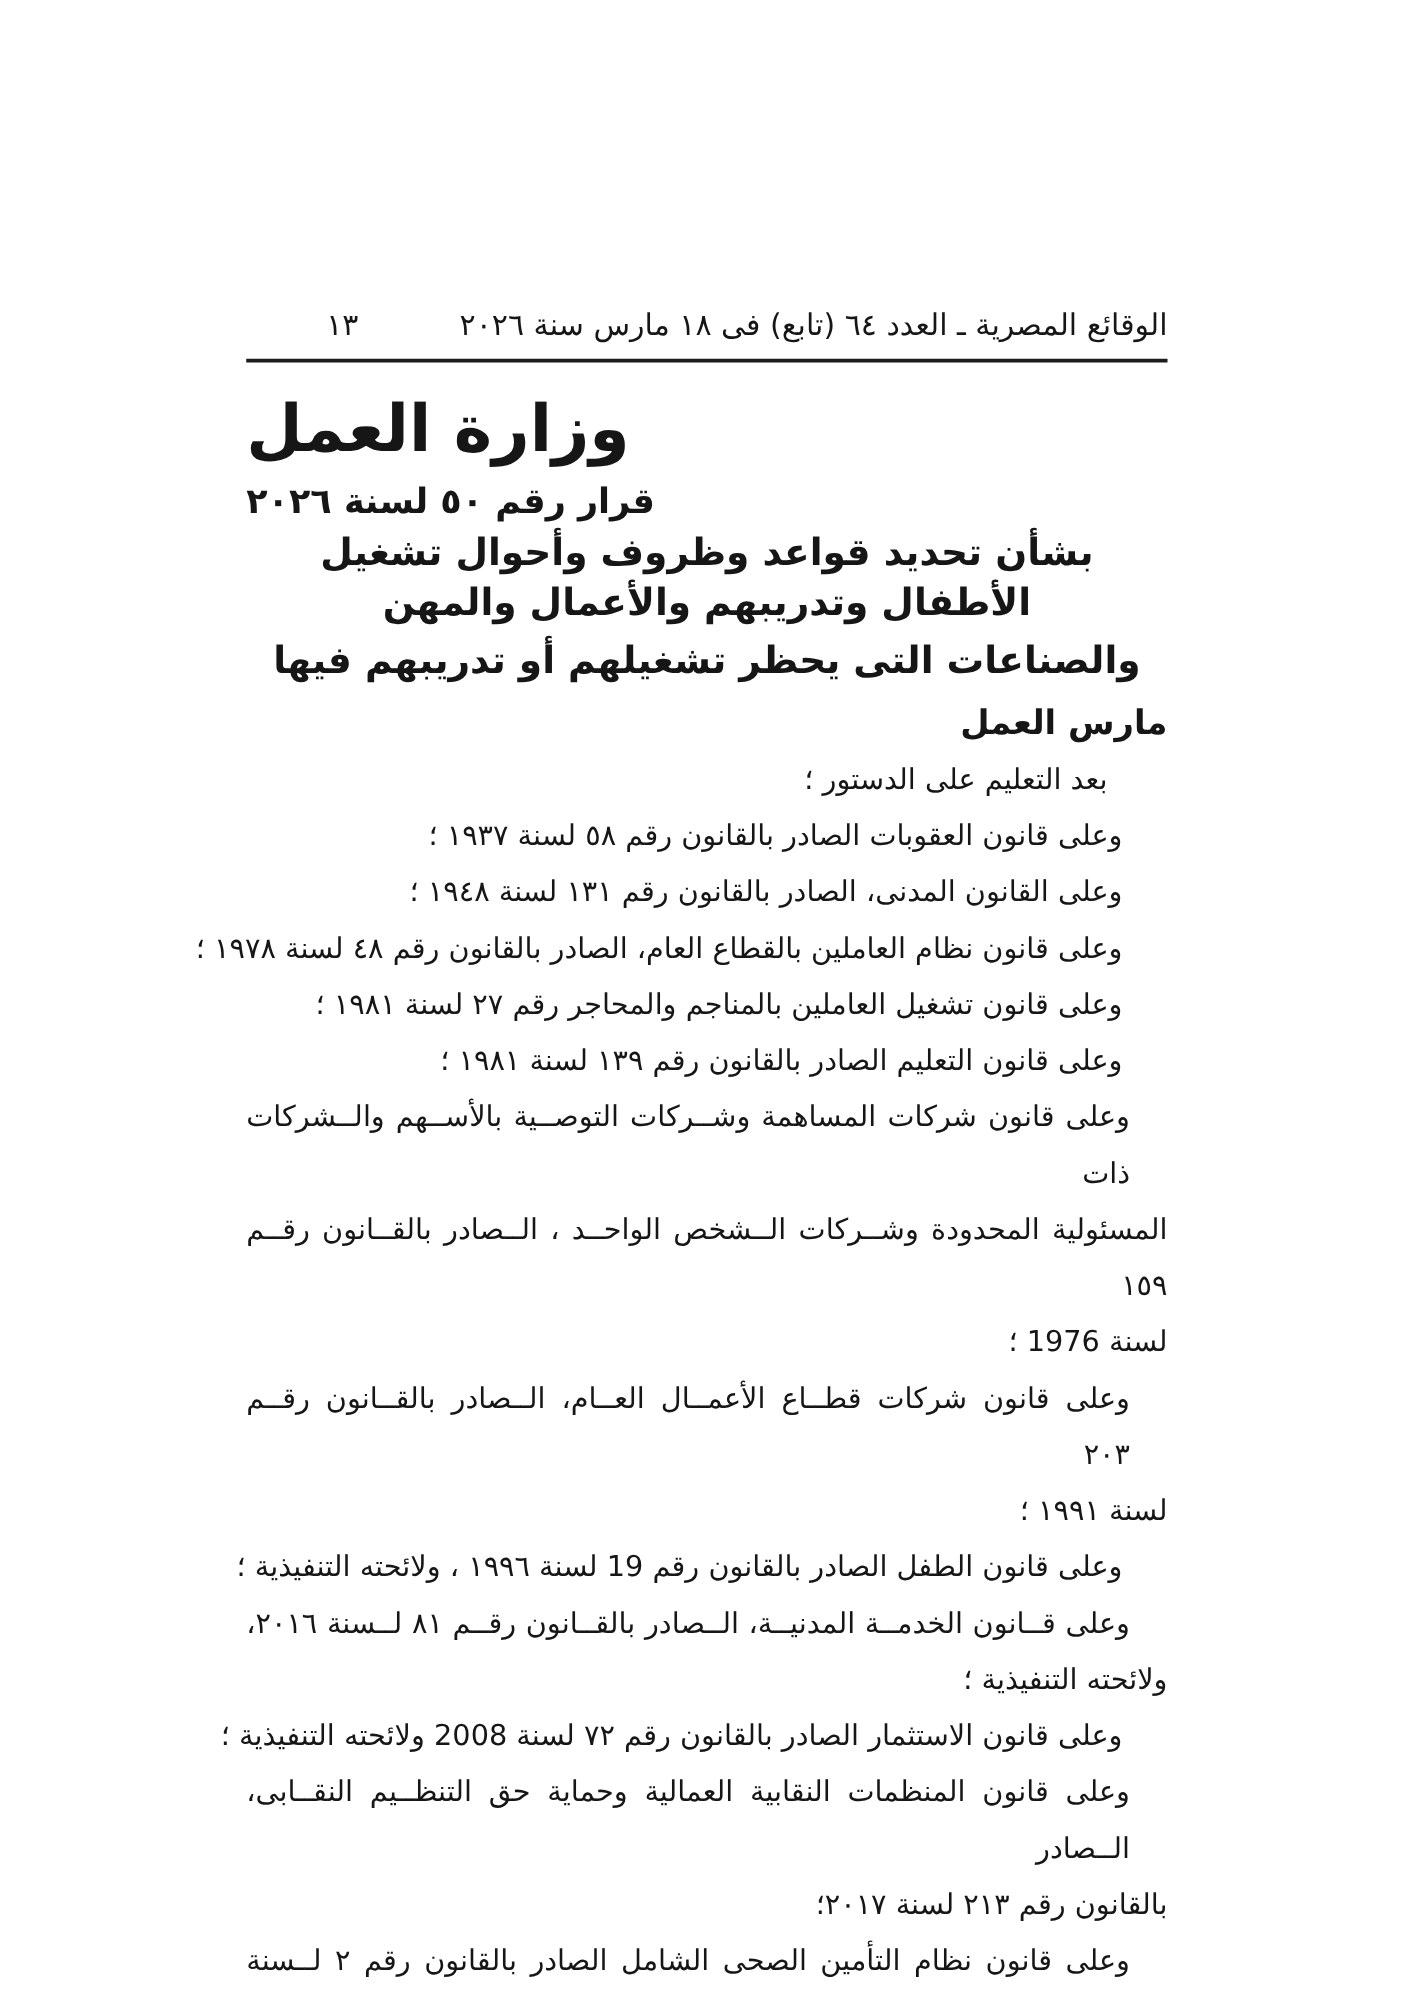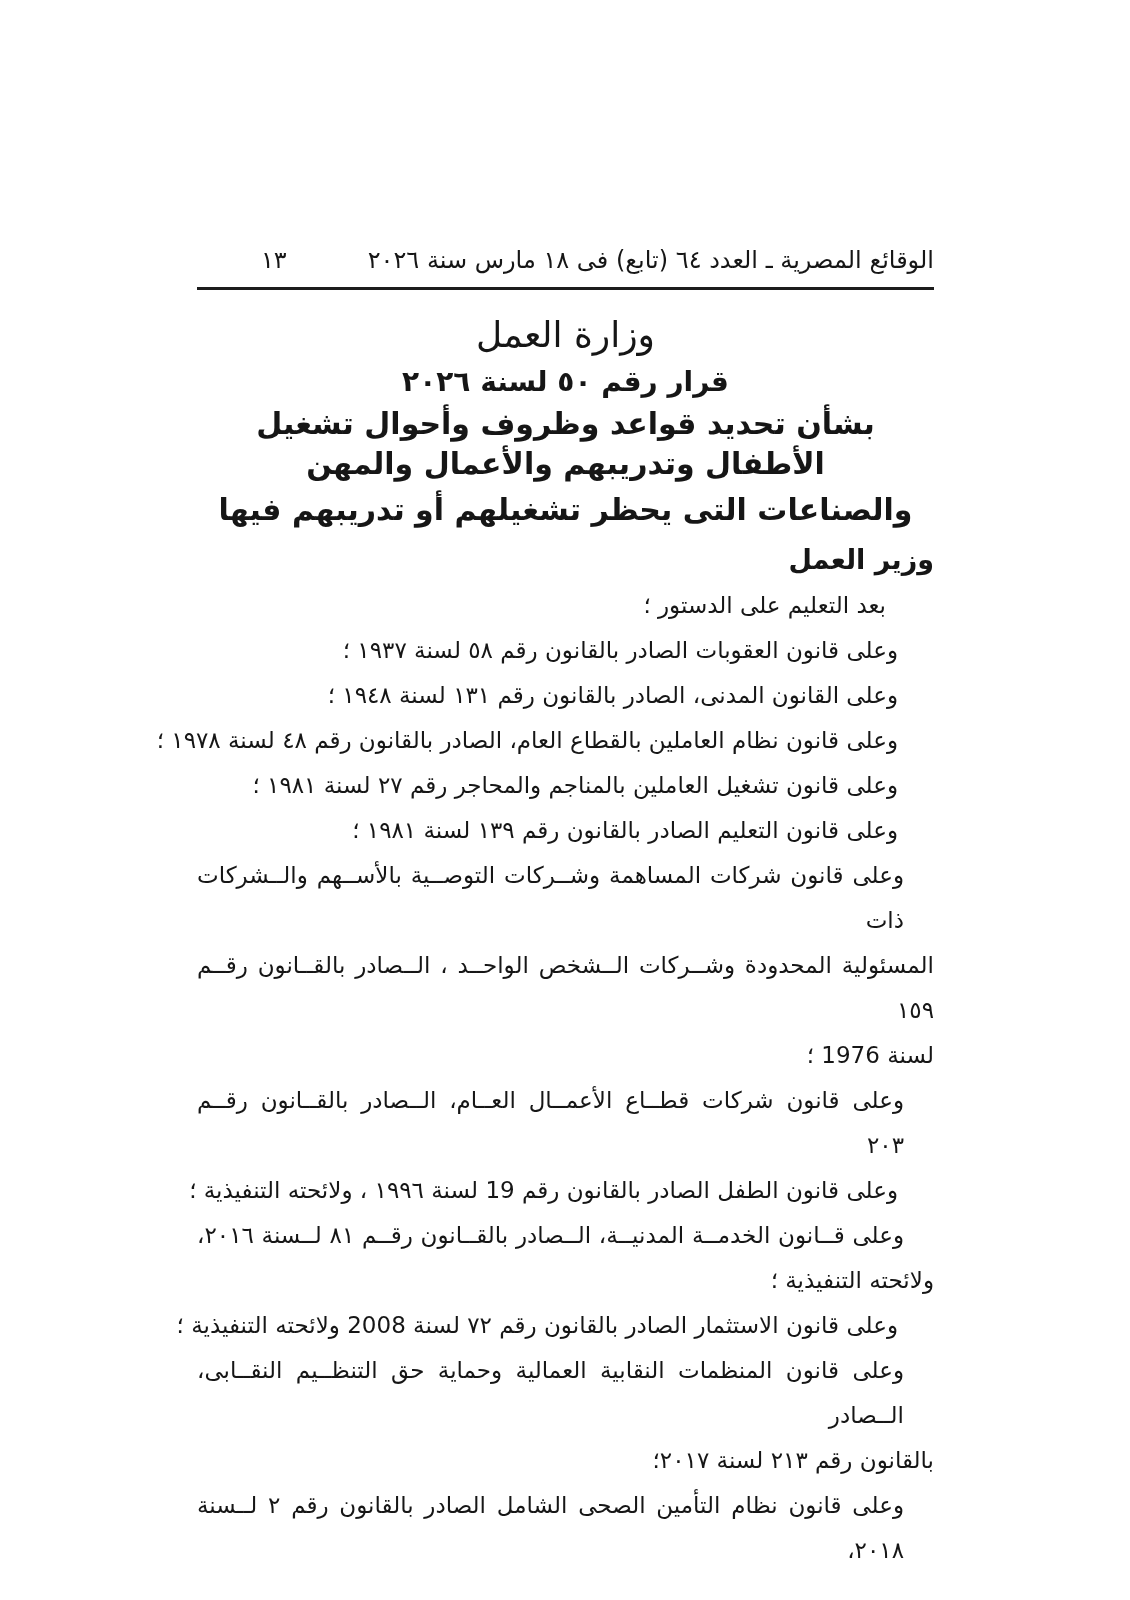--- a/index.html
+++ b/index.html
@@ -36,28 +36,28 @@
     margin-left: 23px;
   }
   .head-rule {
     margin-top: 13px;
     height: 0;
     border-top: 3px solid #1c1c1c;
   }
   
   .ministry-title {
     margin: 24px 0 0 0;
-    text-align: center;
-    font-size: 36px;
-    font-weight: 400;
+    text-align: left;
+    font-size: 52px;
+    font-weight: 700;
     letter-spacing: 0.5px;
   }
   .decree-no {
     margin: 10px 0 0 0;
-    text-align: center;
+    text-align: left;
     font-size: 28px;
     font-weight: 800;
   }
   .subject {
     margin: 0;
     padding-top: 6px;
     text-align: center;
     font-size: 30px;
     font-weight: 800;
     line-height: 40px;
@@ -101,33 +101,34 @@
   <div class="head-rule"></div>
 
   <h1 class="ministry-title">وزارة العمل</h1>
 
   <h2 class="decree-no">قرار رقم ٥٠ لسنة ٢٠٢٦</h2>
 
   <h3 class="subject">بشأن تحديد قواعد وظروف وأحوال تشغيل الأطفال وتدريبهم والأعمال والمهن</h3>
 
   <h3 class="subject">والصناعات التى يحظر تشغيلهم أو تدريبهم فيها</h3>
 
-  <h3 class="issuer">وزير العمل</h3>
+  <h3 class="issuer">مارس العمل</h3>
 
   <div class="preamble">
     <div class="line ind-a">بعد التعليم على الدستور ؛</div>
     <div class="line ind-b">وعلى قانون العقوبات الصادر بالقانون رقم ٥٨ لسنة ١٩٣٧ ؛</div>
     <div class="line ind-b">وعلى القانون المدنى، الصادر بالقانون رقم ١٣١ لسنة ١٩٤٨ ؛</div>
     <div class="line ind-b">وعلى قانون نظام العاملين بالقطاع العام، الصادر بالقانون رقم ٤٨ لسنة ١٩٧٨ ؛</div>
     <div class="line ind-b">وعلى قانون تشغيل العاملين بالمناجم والمحاجر رقم ٢٧ لسنة ١٩٨١ ؛</div>
     <div class="line ind-b">وعلى قانون التعليم الصادر بالقانون رقم ١٣٩ لسنة ١٩٨١ ؛</div>
     <div class="line stretch ind-c">وعلى قانون شركات المساهمة وشــركات التوصــية بالأســهم والــشركات ذات</div>
     <div class="line stretch">المسئولية المحدودة وشــركات الــشخص الواحــد ، الــصادر بالقــانون رقــم ١٥٩</div>
     <div class="line">لسنة 1976 ؛</div>
     <div class="line stretch ind-c">وعلى قانون شركات قطــاع الأعمــال العــام، الــصادر بالقــانون رقــم ٢٠٣</div>
+    <div class="line">لسنة ١٩٩١ ؛</div>
     <div class="line ind-b">وعلى قانون الطفل الصادر بالقانون رقم 19 لسنة ١٩٩٦ ، ولائحته التنفيذية ؛</div>
     <div class="line stretch ind-c">وعلى قــانون الخدمــة المدنيــة، الــصادر بالقــانون رقــم ٨١ لــسنة ٢٠١٦،</div>
     <div class="line">ولائحته التنفيذية ؛</div>
     <div class="line ind-b">وعلى قانون الاستثمار الصادر بالقانون رقم ٧٢ لسنة 2008 ولائحته التنفيذية ؛</div>
     <div class="line stretch ind-c">وعلى قانون المنظمات النقابية العمالية وحماية حق التنظــيم النقــابى، الــصادر</div>
     <div class="line">بالقانون رقم ٢١٣ لسنة ٢٠١٧؛</div>
     <div class="line stretch ind-c">وعلى قانون نظام التأمين الصحى الشامل الصادر بالقانون رقم ٢ لــسنة ٢٠١٨،</div>
 
   </div>
 

